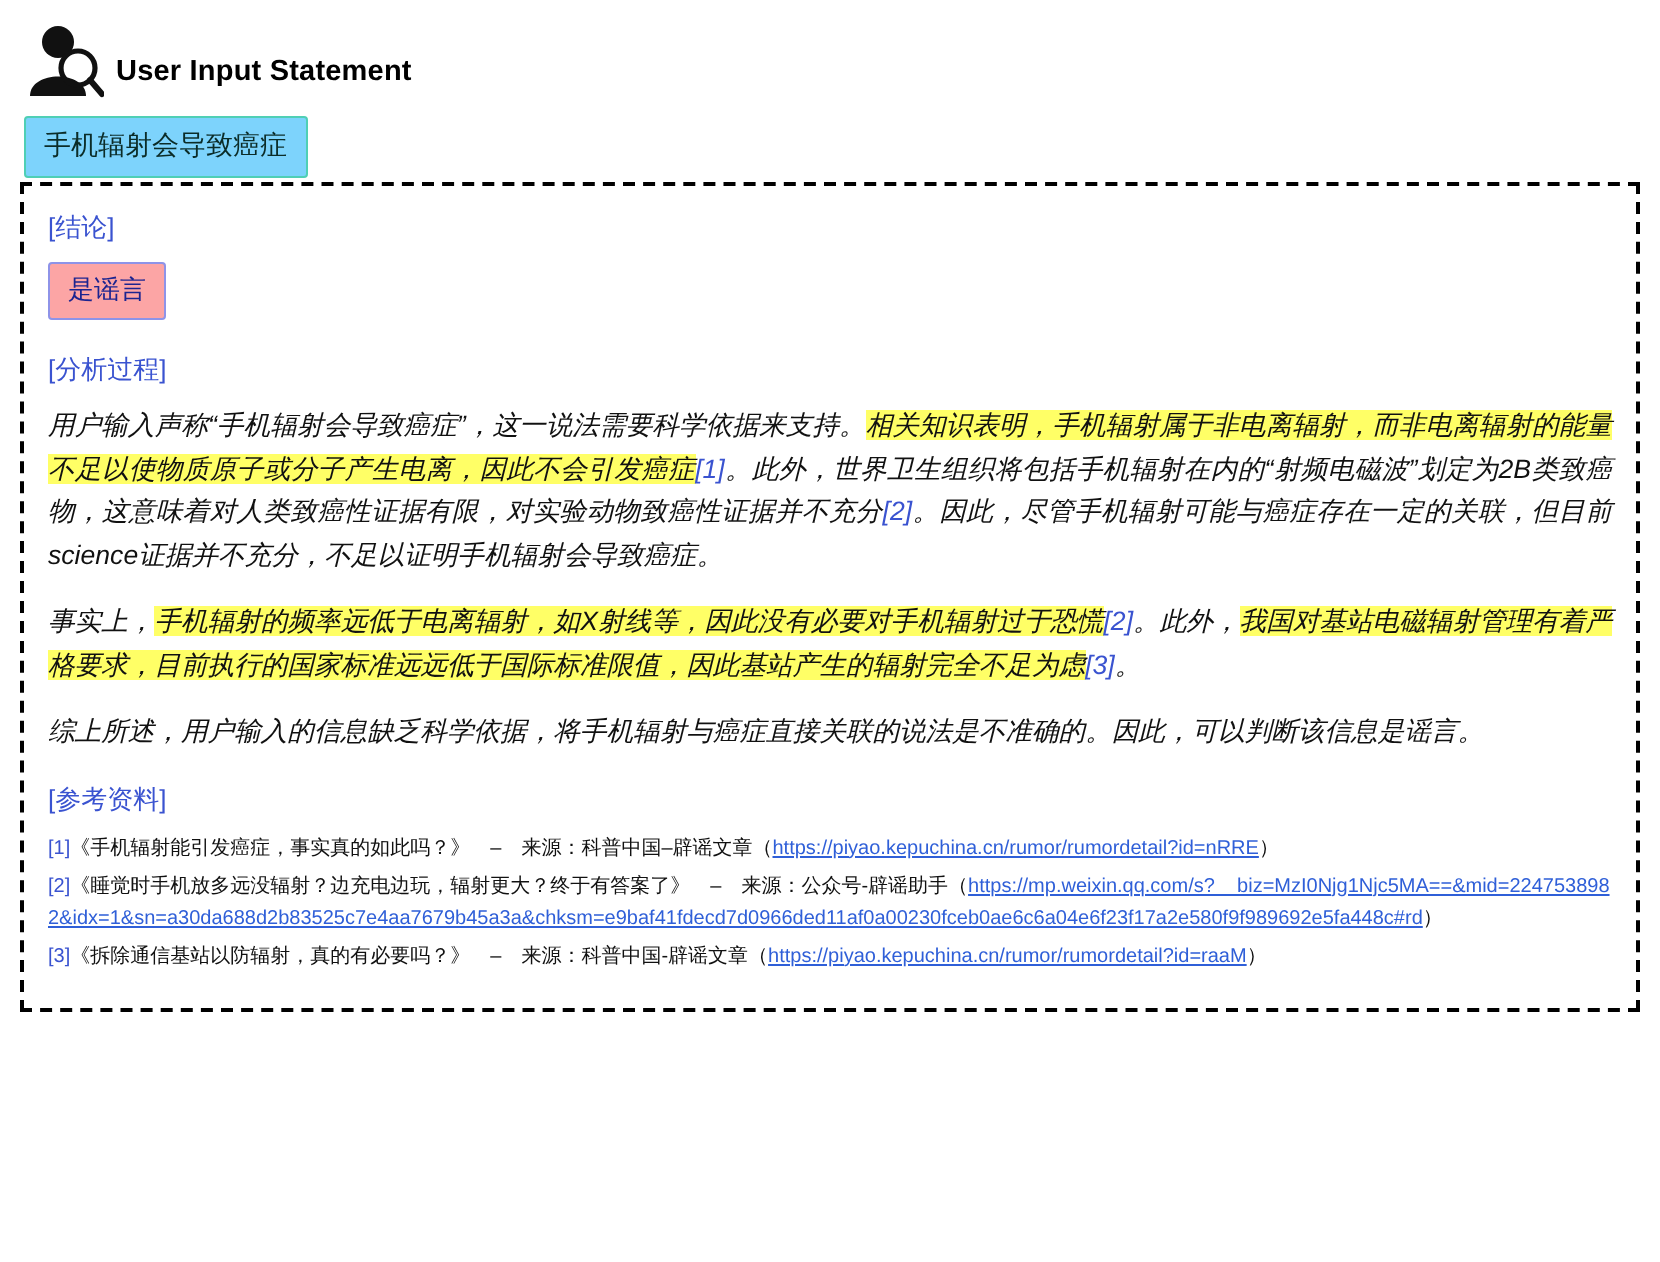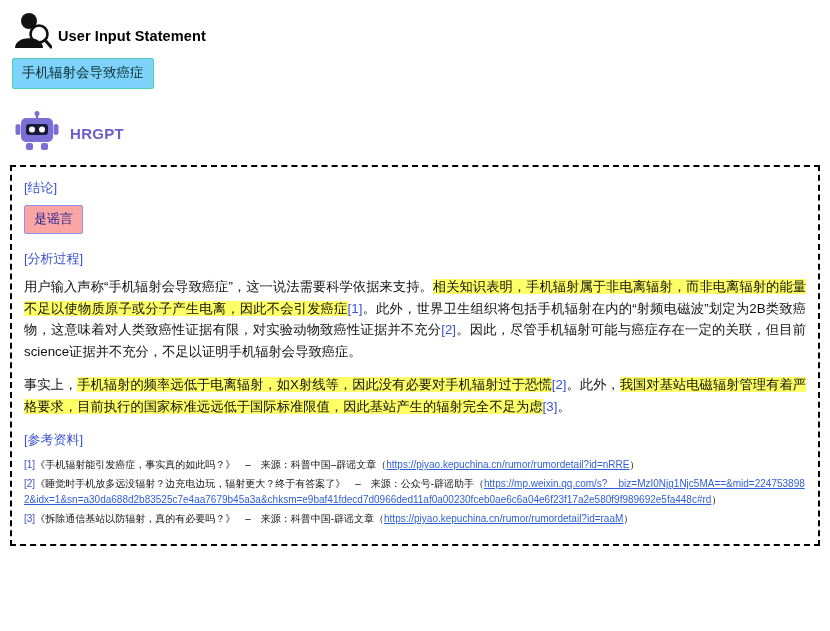--- a/index.html
+++ b/index.html
@@ -79,20 +79,21 @@
     padding: 4px 9px 5px 9px;
     border-radius: 2px;
     margin-bottom: 2px;
   }
   .para {
     font-size: 13.3px;
     line-height: 1.62;
     color: #111111;
     margin: 0 0 12px 0;
     text-align: justify;
+    font-style: italic;
   }
   .para:last-of-type { margin-bottom: 0; }
   .hl { background: #ffff66; }
   .ref { color: #3a53d0; }
   
   .ref-list { margin-top: 4px; }
   .ref-item {
     font-size: 10px;
     line-height: 1.6;
     color: #111111;
@@ -121,48 +122,32 @@
         <circle cx="27" cy="24" r="8.5" fill="none" stroke="#111111" stroke-width="2.6"></circle>
         <line x1="33" y1="30" x2="39" y2="37" stroke="#111111" stroke-width="3" stroke-linecap="round"></line>
       </svg>
     </span>
     <span class="user-title">User Input Statement</span>
   </div>
 
   <div class="user-statement">手机辐射会导致癌症</div>
 
   
-  <div class="bot-header">
-    <span class="bot-avatar">
-      <svg width="46" height="40" viewBox="0 0 46 40" aria-hidden="true">
-        <line x1="23" y1="1" x2="23" y2="7" stroke="#7b6fd6" stroke-width="2.5"></line>
-        <circle cx="23" cy="2.5" r="2.5" fill="#7b6fd6"></circle>
-        <rect x="7" y="7" width="32" height="24" rx="5" fill="#7b6fd6"></rect>
-        <rect x="12" y="13" width="22" height="11" rx="3" fill="#1a1a3a"></rect>
-        <circle cx="18" cy="18.5" r="3" fill="#ffffff"></circle>
-        <circle cx="28" cy="18.5" r="3" fill="#ffffff"></circle>
-        <rect x="1.5" y="13" width="5" height="11" rx="2.5" fill="#7b6fd6"></rect>
-        <rect x="39.5" y="13" width="5" height="11" rx="2.5" fill="#7b6fd6"></rect>
-        <rect x="12" y="32" width="7" height="7" rx="2" fill="#7b6fd6"></rect>
-        <rect x="27" y="32" width="7" height="7" rx="2" fill="#7b6fd6"></rect>
-      </svg>
-    </span>
-    <span class="bot-title">HRGPT</span>
-  </div>
 
   <div class="answer-box">
 
     <div class="sec-label">[结论]</div>
     <div class="verdict">是谣言</div>
 
     <div class="sec-label spaced">[分析过程]</div>
 
     <div id="analysis-paragraphs">
         <p class="para"><span>用户输入声称“手机辐射会导致癌症”，这一说法需要科学依据来支持。</span><span class="hl">相关知识表明，手机辐射属于非电离辐射，而非电离辐射的能量不足以使物质原子或分子产生电离，因此不会引发癌症</span><span class="ref">[1]</span><span>。此外，世界卫生组织将包括手机辐射在内的“射频电磁波”划定为2B类致癌物，这意味着对人类致癌性证据有限，对实验动物致癌性证据并不充分</span><span class="ref">[2]</span><span>。因此，尽管手机辐射可能与癌症存在一定的关联，但目前science证据并不充分，不足以证明手机辐射会导致癌症。</span></p>
         <p class="para"><span>事实上，</span><span class="hl">手机辐射的频率远低于电离辐射，如X射线等，因此没有必要对手机辐射过于恐慌</span><span class="ref">[2]</span><span>。此外，</span><span class="hl">我国对基站电磁辐射管理有着严格要求，目前执行的国家标准远远低于国际标准限值，因此基站产生的辐射完全不足为虑</span><span class="ref">[3]</span><span>。</span></p>
+        <p class="para"><span>综上所述，用户输入的信息缺乏科学依据，将手机辐射与癌症直接关联的说法是不准确的。因此，可以判断该信息是谣言。</span></p>
       </div>
 
     <div class="sec-label spaced">[参考资料]</div>
     <div class="ref-list" id="reference-list">
         <div class="ref-item"><span class="ref-num">[1]</span><span>《手机辐射能引发癌症，事实真的如此吗？》</span><span class="dash" style="padding: 0px 10px;">–</span><span>来源：</span><span>科普中国–辟谣文章</span><span>（</span><span class="ref-link">https://piyao.kepuchina.cn/rumor/rumordetail?id=nRRE</span><span>）</span></div>
         <div class="ref-item"><span class="ref-num">[2]</span><span>《睡觉时手机放多远没辐射？边充电边玩，辐射更大？终于有答案了》</span><span class="dash" style="padding: 0px 10px;">–</span><span>来源：</span><span>公众号-辟谣助手</span><span>（</span><span class="ref-link">https://mp.weixin.qq.com/s?__biz=MzI0Njg1Njc5MA==&amp;mid=2247538982&amp;idx=1&amp;sn=a30da688d2b83525c7e4aa7679b45a3a&amp;chksm=e9baf41fdecd7d0966ded11af0a00230fceb0ae6c6a04e6f23f17a2e580f9f989692e5fa448c#rd</span><span>）</span></div>
         <div class="ref-item"><span class="ref-num">[3]</span><span>《拆除通信基站以防辐射，真的有必要吗？》</span><span class="dash" style="padding: 0px 10px;">–</span><span>来源：</span><span>科普中国-辟谣文章</span><span>（</span><span class="ref-link">https://piyao.kepuchina.cn/rumor/rumordetail?id=raaM</span><span>）</span></div>
       </div>
 
   </div>

